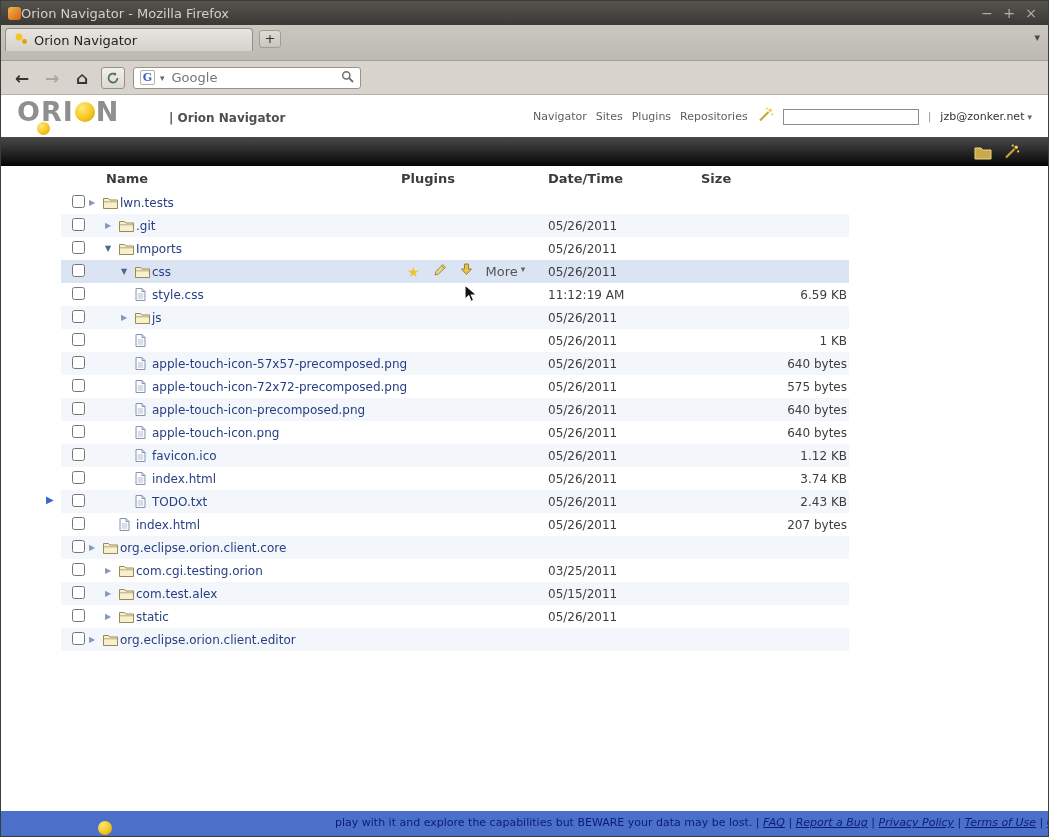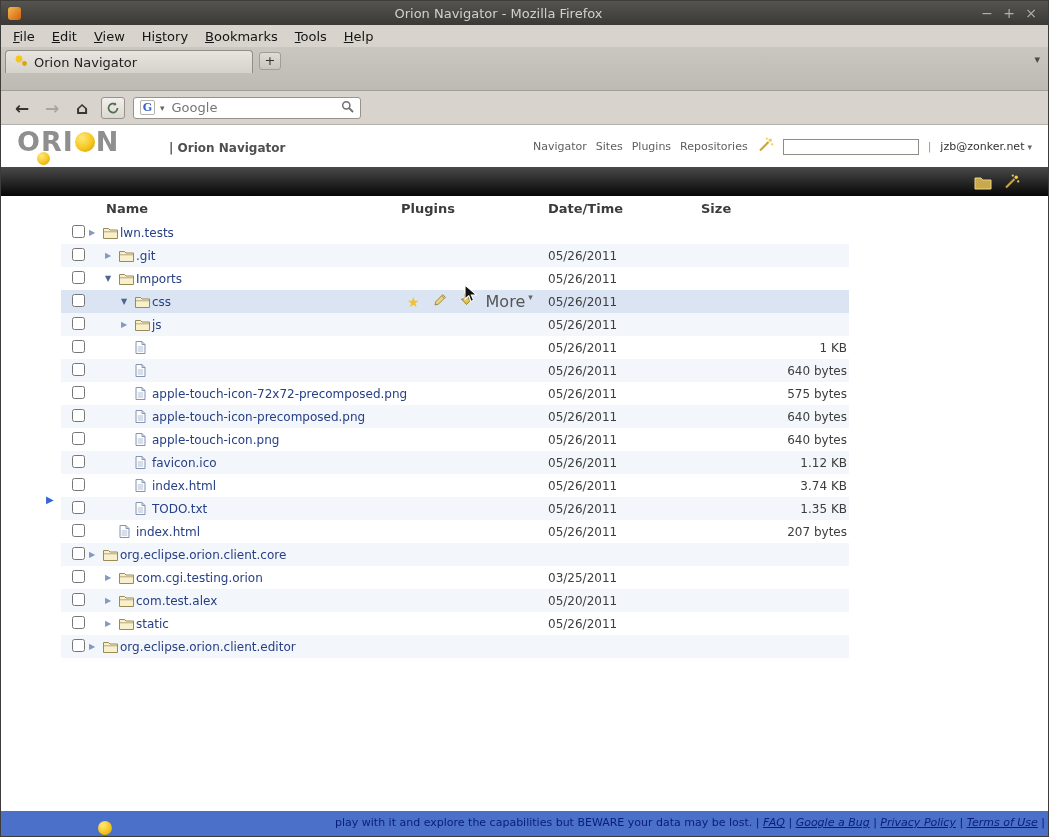--- a/index.html
+++ b/index.html
@@ -3,30 +3,30 @@
 <meta charset="utf-8">
 <style>
   * { box-sizing: border-box; }
   html,body { margin:0; padding:0; }
   body { width:1049px; height:837px; font-family:"DejaVu Sans",sans-serif; background:#888; }
   #window { position:relative; width:1049px; height:837px; background:#fff; border:1px solid #3e3c38; overflow:hidden; }
 
   
   .titlebar { height:24px; background:linear-gradient(#56544f,#3b3935); display:flex; align-items:center; color:#d2d0cc; font-size:13px; }
   .win-icon { width:13px; height:13px; margin-left:7px; border-radius:3px; background:linear-gradient(135deg,#f7b84a,#d06010); flex:none; }
-  .win-title { flex:1; text-align:center; }
+  .win-title { flex:1; }
   .win-btn { width:22px; text-align:center; color:#b2b0ac; font-size:14px; }
   .win-btns { margin-right:6px; display:flex; }
 
   
   .menubar { height:22px; background:#d8d4cd; display:flex; align-items:center; padding-left:12px; gap:17px; font-size:13px; color:#141414; }
   .menu-item u { text-decoration:underline; }
 
   
-  .tabstrip { height:44px; background:linear-gradient(#cac6c0,#bdb9b3); position:relative; border-bottom:1px solid #a39f99; }
+  .tabstrip { height:36px; background:linear-gradient(#cac6c0,#bdb9b3); position:relative; border-bottom:1px solid #a39f99; }
   .tab { position:absolute; left:4px; top:3px; width:248px; height:23px; background:linear-gradient(#e8e5e0,#d5d2cc); border:1px solid #918d87; border-bottom:none; border-radius:4px 4px 0 0; display:flex; align-items:center; gap:6px; padding:0 8px; font-size:13px; color:#222; }
   .newtab { position:absolute; left:258px; top:5px; width:22px; height:18px; border:1px solid #a09c96; border-radius:3px; background:linear-gradient(#dfdcd6,#c9c5bf); color:#333; font-size:13px; line-height:16px; text-align:center; }
   .tablist { position:absolute; right:8px; top:6px; color:#4a4a4a; font-size:11px; }
   .chevron::after { content:"▾"; }
 
   
   .navbar { height:34px; background:#d8d4cd; border-bottom:1px solid #b3afa9; display:flex; align-items:center; padding:0 10px; gap:8px; }
   .nav-btn { font-size:17px; color:#37352f; width:22px; text-align:center; font-weight:bold; }
   .nav-btn.disabled { color:#a9a59f; }
   .urlbar { width:656px; height:22px; background:#fff; border:1px solid #97938b; border-radius:3px; display:flex; align-items:center; padding:0 6px; gap:6px; }
@@ -63,21 +63,21 @@
   .row.alt { background:#f3f6fa; }
   .row.selected { background:#dbe4f3; }
   .cb { position:absolute; left:11px; top:4px; width:13px; height:13px; margin:0; }
   .indent { flex:none; height:1px; }
   .twisty { flex:none; width:14px; font-size:8px; color:#8399bd; text-align:left; }
   .twisty.expanded { color:#4f6490; }
   .ficon { flex:none; width:17px; display:flex; align-items:center; }
   .fname { color:#274085; white-space:nowrap; }
   .actions { position:absolute; left:346px; top:0; height:23px; display:flex; align-items:center; gap:13px; }
   .act-star { color:#f2c232; font-size:14px; line-height:14px; }
-  .more { color:#555; font-size:16px; display:flex; gap:3px; align-items:flex-start; }
+  .more { color:#555; font-size:13px; display:flex; gap:3px; align-items:flex-start; }
   .cdate { position:absolute; left:487px; color:#3d3d3d; }
   .csize { position:absolute; right:2px; color:#3d3d3d; }
 
   
   .footer { position:absolute; left:0; bottom:0; width:100%; height:25px; background:#4a70c9; }
   .f-ball { position:absolute; left:97px; bottom:1px; width:14px; height:14px; border-radius:50%; background:radial-gradient(circle at 35% 30%,#ffe87a,#f5c61e 55%,#cf9a00); z-index:1; }
   .f-text { position:absolute; left:334px; top:5px; font-size:11px; color:#0a1c7c; white-space:nowrap; z-index:1; }
   .f-link { text-decoration:underline;font-style:italic; }
   .statusbox { position:absolute; left:0; top:0; width:330px; height:20px; background:#dad6d0; border-right:1px solid #9b978f; border-bottom:1px solid #9b978f; font-size:12px; color:#1c1c1c; line-height:19px; padding-left:6px; z-index:2; white-space:nowrap; overflow:hidden; }
 
@@ -94,29 +94,20 @@
   <div class="titlebar">
     <span class="win-icon"></span>
     <span class="win-title">Orion Navigator - Mozilla Firefox</span>
     <span class="win-btns">
       <span class="win-btn">−</span>
       <span class="win-btn">+</span>
       <span class="win-btn">×</span>
     </span>
   </div>
 
-  <div class="menubar" id="menubar">
-      <span class="menu-item"><u>F</u>ile</span>
-      <span class="menu-item"><u>E</u>dit</span>
-      <span class="menu-item"><u>V</u>iew</span>
-      <span class="menu-item">Hi<u>s</u>tory</span>
-      <span class="menu-item"><u>B</u>ookmarks</span>
-      <span class="menu-item"><u>T</u>ools</span>
-      <span class="menu-item"><u>H</u>elp</span>
-    </div>
 
   <div class="tabstrip">
     <div class="tab">
       <span><svg width="14" height="13" viewBox="0 0 14 13">
             <circle cx="5" cy="5" r="3.4" fill="#f5c61e"></circle>
             <circle cx="10.5" cy="9.5" r="2.4" fill="#dca400"></circle>
           </svg></span>
       <span>Orion Navigator</span>
     </div>
     <div class="newtab">+</div>
@@ -257,20 +248,34 @@
                 <path d="M4.5 1 H8.5 V6 H11.5 L6.5 11.5 L1.5 6 H4.5 Z" fill="#e7c44a" stroke="#8f7a2c" stroke-width="0.9"></path>
               </svg></span>
             <span class="more">
               <span>More</span>
               <span class="more-chevron chevron"></span>
             </span>
           </span>
           <span class="cdate">05/26/2011</span>
           <span class="csize"></span>
         </div>
+        <div class="row">
+          <input type="checkbox" class="cb" style="">
+          <span class="indent" style="width: 74px;"></span>
+          <span class="ficon">
+            <svg width="11" height="13" viewBox="0 0 11 13">
+              <path d="M1 0.5 H7 L10 3.5 V12.5 H1 Z" fill="#fdfdfd" stroke="#8494b4"></path>
+              <path d="M7 0.5 V3.5 H10" fill="none" stroke="#8494b4"></path>
+              <path d="M2.8 6 H8.2 M2.8 8 H8.2 M2.8 10 H8.2" stroke="#aab8d0" stroke-width="0.9"></path>
+            </svg>
+          </span>
+          <span class="fname">style.css</span>
+          <span class="cdate">11:12:19 AM</span>
+          <span class="csize">6.59 KB</span>
+        </div>
         <div class="row alt">
           <input type="checkbox" class="cb" style="">
           <span class="indent" style="width: 60px;"></span>
           <span class="twisty collapsed">▶</span>
           <span class="ficon">
             <svg width="15" height="12" viewBox="0 0 15 12">
               <path d="M0.5 1.5 L5.5 1.5 L7 3 L14.5 3 L14.5 11.5 L0.5 11.5 Z" fill="#f8f0cd" stroke="#9a8a55"></path>
               <line x1="0.5" y1="4.8" x2="14.5" y2="4.8" stroke="#9a8a55" stroke-width="0.7"></line>
             </svg>
           </span>
@@ -294,20 +299,21 @@
         <div class="row alt">
           <input type="checkbox" class="cb" style="">
           <span class="indent" style="width: 74px;"></span>
           <span class="ficon">
             <svg width="11" height="13" viewBox="0 0 11 13">
               <path d="M1 0.5 H7 L10 3.5 V12.5 H1 Z" fill="#fdfdfd" stroke="#8494b4"></path>
               <path d="M7 0.5 V3.5 H10" fill="none" stroke="#8494b4"></path>
               <path d="M2.8 6 H8.2 M2.8 8 H8.2 M2.8 10 H8.2" stroke="#aab8d0" stroke-width="0.9"></path>
             </svg>
           </span>
+          <span class="fname">apple-touch-icon-57x57-precomposed.png</span>
           <span class="cdate">05/26/2011</span>
           <span class="csize">640 bytes</span>
         </div>
         <div class="row">
           <input type="checkbox" class="cb" style="">
           <span class="indent" style="width: 74px;"></span>
           <span class="ficon">
             <svg width="11" height="13" viewBox="0 0 11 13">
               <path d="M1 0.5 H7 L10 3.5 V12.5 H1 Z" fill="#fdfdfd" stroke="#8494b4"></path>
               <path d="M7 0.5 V3.5 H10" fill="none" stroke="#8494b4"></path>
@@ -379,21 +385,21 @@
           <span class="indent" style="width: 74px;"></span>
           <span class="ficon">
             <svg width="11" height="13" viewBox="0 0 11 13">
               <path d="M1 0.5 H7 L10 3.5 V12.5 H1 Z" fill="#fdfdfd" stroke="#8494b4"></path>
               <path d="M7 0.5 V3.5 H10" fill="none" stroke="#8494b4"></path>
               <path d="M2.8 6 H8.2 M2.8 8 H8.2 M2.8 10 H8.2" stroke="#aab8d0" stroke-width="0.9"></path>
             </svg>
           </span>
           <span class="fname">TODO.txt</span>
           <span class="cdate">05/26/2011</span>
-          <span class="csize">1.35 KB</span>
+          <span class="csize">2.43 KB</span>
         </div>
         <div class="row">
           <input type="checkbox" class="cb" style="">
           <span class="indent" style="width: 58px;"></span>
           <span class="ficon">
             <svg width="11" height="13" viewBox="0 0 11 13">
               <path d="M1 0.5 H7 L10 3.5 V12.5 H1 Z" fill="#fdfdfd" stroke="#8494b4"></path>
               <path d="M7 0.5 V3.5 H10" fill="none" stroke="#8494b4"></path>
               <path d="M2.8 6 H8.2 M2.8 8 H8.2 M2.8 10 H8.2" stroke="#aab8d0" stroke-width="0.9"></path>
             </svg>
@@ -434,21 +440,21 @@
           <input type="checkbox" class="cb" style="">
           <span class="indent" style="width: 44px;"></span>
           <span class="twisty collapsed">▶</span>
           <span class="ficon">
             <svg width="15" height="12" viewBox="0 0 15 12">
               <path d="M0.5 1.5 L5.5 1.5 L7 3 L14.5 3 L14.5 11.5 L0.5 11.5 Z" fill="#f8f0cd" stroke="#9a8a55"></path>
               <line x1="0.5" y1="4.8" x2="14.5" y2="4.8" stroke="#9a8a55" stroke-width="0.7"></line>
             </svg>
           </span>
           <span class="fname">com.test.alex</span>
-          <span class="cdate">05/20/2011</span>
+          <span class="cdate">05/15/2011</span>
           <span class="csize"></span>
         </div>
         <div class="row">
           <input type="checkbox" class="cb" style="">
           <span class="indent" style="width: 44px;"></span>
           <span class="twisty collapsed">▶</span>
           <span class="ficon">
             <svg width="15" height="12" viewBox="0 0 15 12">
               <path d="M0.5 1.5 L5.5 1.5 L7 3 L14.5 3 L14.5 11.5 L0.5 11.5 Z" fill="#f8f0cd" stroke="#9a8a55"></path>
               <line x1="0.5" y1="4.8" x2="14.5" y2="4.8" stroke="#9a8a55" stroke-width="0.7"></line>
@@ -471,21 +477,21 @@
           <span class="fname">org.eclipse.orion.client.editor</span>
           <span class="cdate"></span>
           <span class="csize"></span>
         </div>
       </div>
   </div>
 
   <div class="footer">
     <span class="f-ball"></span>
     <div class="f-text">
-      <span>play with it and explore the capabilities but BEWARE your data may be lost.</span><span id="footer-links"> | <span class="f-link">FAQ</span> | <span class="f-link">Google a Bug</span> | <span class="f-link">Privacy Policy</span> | <span class="f-link">Terms of Use</span> | <span class="f-link">Copyright Agent</span></span>
+      <span>play with it and explore the capabilities but BEWARE your data may be lost.</span><span id="footer-links"> | <span class="f-link">FAQ</span> | <span class="f-link">Report a Bug</span> | <span class="f-link">Privacy Policy</span> | <span class="f-link">Terms of Use</span> | <span class="f-link">Copyright Agent</span></span>
     </div>
   </div>
 
   <span class="side-arrow"></span>
   <span class="cursor"><svg width="14" height="20" viewBox="0 0 14 20">
         <path d="M1 1 L1 15.2 L4.8 11.8 L7 17.4 L9.6 16.3 L7.3 10.9 L12.2 10.7 Z" fill="#111" stroke="#fff" stroke-width="1.1"></path>
       </svg></span>
 
 </div>
 

